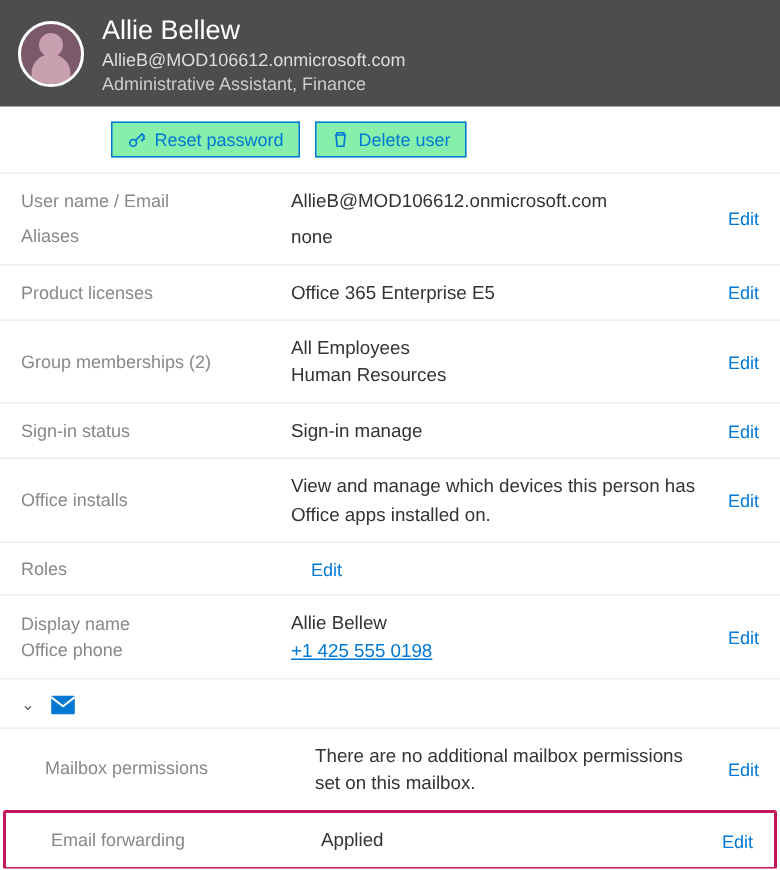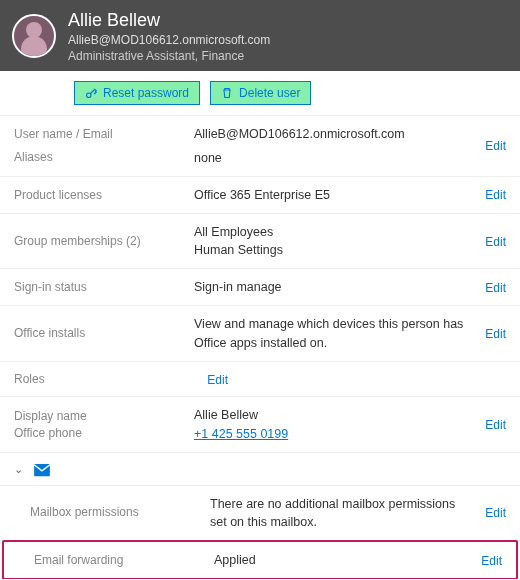--- a/index.html
+++ b/index.html
@@ -74,21 +74,21 @@
   <div class="row">
     <div class="lbl-col">Product licenses</div>
     <div class="val-col">Office 365 Enterprise E5</div>
     <div class="edit-col"><a class="edit-link">Edit</a></div>
   </div>
 
   <div class="row">
     <div class="lbl-col">Group memberships (2)</div>
     <div class="val-col">
       <div>All Employees</div>
-      <div>Human Settings</div>
+      <div>Human Resources</div>
     </div>
     <div class="edit-col"><a class="edit-link">Edit</a></div>
   </div>
 
   <div class="row">
     <div class="lbl-col">Sign-in status</div>
     <div class="val-col">Sign-in manage</div>
     <div class="edit-col"><a class="edit-link">Edit</a></div>
   </div>
 
@@ -103,21 +103,21 @@
     <div class="edit-col"><a class="edit-link">Edit</a></div>
   </div>
 
   <div class="row">
     <div class="lbl-col">
       <div>Display name</div>
       <div>Office phone</div>
     </div>
     <div class="val-col">
       <div>Allie Bellew</div>
-      <a class="link-blue">+1 425 555 0199</a>
+      <a class="link-blue">+1 425 555 0198</a>
     </div>
     <div class="edit-col"><a class="edit-link">Edit</a></div>
   </div>
 
 </div>
 
 <div class="section-hdr">
   <span class="caret">⌄</span>
   <svg class="mail-icon" viewBox="0 0 20 16">
       <rect x="1" y="1" width="18" height="14" rx="1" fill="#0078d4"></rect>

